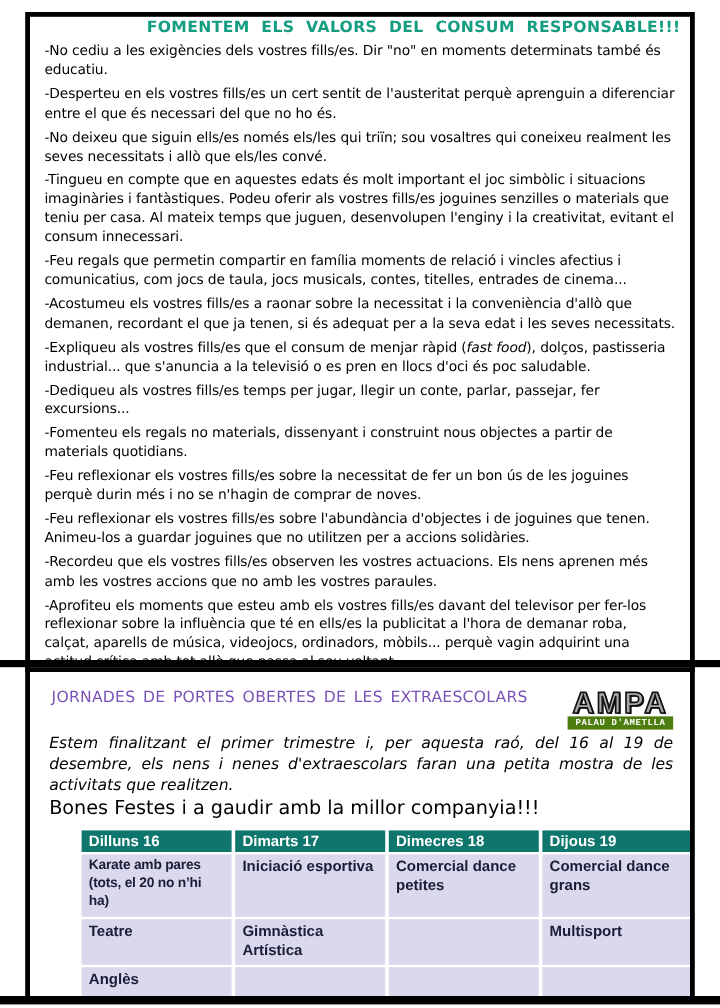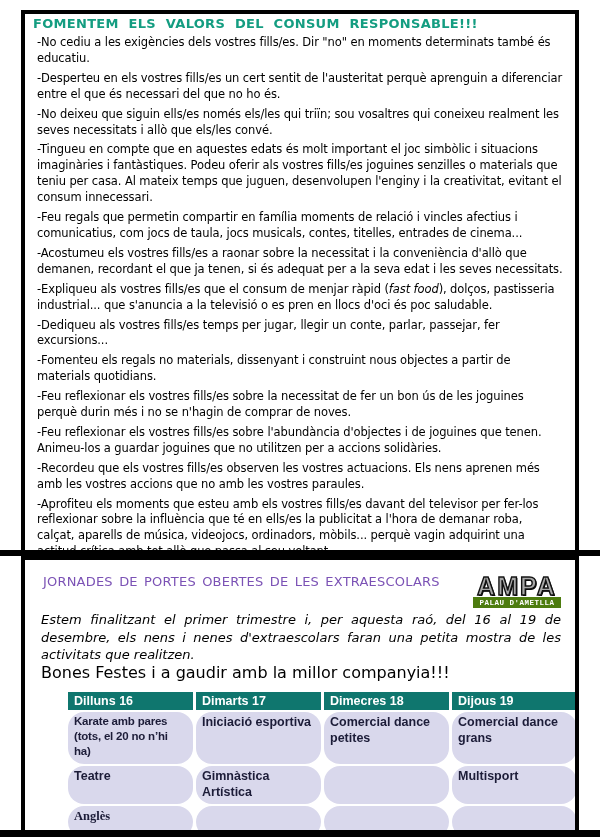--- a/index.html
+++ b/index.html
@@ -6,21 +6,21 @@
   body{
     width:600px;height:840px;position:relative;background:#ffffff;
     font-family:"DejaVu Sans",sans-serif;color:#000;overflow:hidden;
   }
   
   .box1{
     position:absolute;left:21px;top:10px;width:558px;height:546px;
     box-sizing:border-box;border:4px solid #000;padding:1px 8px 0 8px;overflow:hidden;
   }
   .box1-title{
-    margin:1px 0 1px 0;text-align:left;font-size:13px;font-weight:bold;
+    margin:1px 0 1px 0;text-align:right;font-size:13px;font-weight:bold;
     color:#149d81;word-spacing:5px;letter-spacing:0.3px;
   }
   .guideline{margin:4px;font-size:11.5px;line-height:15.9px;letter-spacing:-0.1px;}
   .guideline .it{font-style:italic;}
   
   .rule1{position:absolute;left:0;top:550px;width:600px;height:6px;background:#000;}
   .rule2{position:absolute;left:0;top:830px;width:600px;height:7px;background:#000;}
   
   .box2{
     position:absolute;left:21px;top:556px;width:558px;height:274px;
@@ -47,26 +47,26 @@
   .greeting{margin:0;font-size:16px;line-height:17.6px;}
   
   .tblwrap{margin:9px 0 0 27px;}
   table.tbl{border-collapse:separate;border-spacing:3px 2px;margin-left:-3px;table-layout:fixed;width:472px;}
   .tbl th{
     width:113px;background:#0f766e;color:#fff;font-family:"Liberation Sans",sans-serif;
     font-size:12.5px;font-weight:bold;text-align:left;padding:2px 6px;
   }
   .tbl td{
     background:#d9d8ec;font-family:"Liberation Sans",sans-serif;font-weight:bold;
-    font-size:12.5px;color:#1c1c38;padding:2px 6px 3px 6px;vertical-align:top;line-height:1.28;border-radius:16px;
+    font-size:12.5px;color:#1c1c38;padding:2px 6px 3px 6px;vertical-align:top;line-height:1.28;
   }
   .tbl tr.r0 td{height:47px;}
   .tbl tr.r0 td:first-child{font-size:11.5px;letter-spacing:-0.2px;}
   .tbl tr.r1 td{height:33px;}
-  .tbl tr.r2 td{height:27px;font-family:Liberation Serif, serif;}
+  .tbl tr.r2 td{height:27px;}
 </style>
 </head>
 <body>
 
 <div class="box1">
   <h1 class="box1-title">FOMENTEM ELS VALORS DEL CONSUM RESPONSABLE!!!</h1>
   <p class="guideline">-No cediu a les exigències dels vostres fills/es. Dir "no" en moments determinats també és educatiu.</p>
   <p class="guideline">-Desperteu en els vostres fills/es un cert sentit de l'austeritat perquè aprenguin a diferenciar entre el que és necessari del que no ho és.</p>
   <p class="guideline">-No deixeu que siguin ells/es només els/les qui triïn; sou vosaltres qui coneixeu realment les seves necessitats i allò que els/les convé.</p>
   <p class="guideline">-Tingueu en compte que en aquestes edats és molt important el joc simbòlic i situacions imaginàries i fantàstiques. Podeu oferir als vostres fills/es joguines senzilles o materials que teniu per casa. Al mateix temps que juguen, desenvolupen l'enginy i la creativitat, evitant el consum innecessari.</p>

